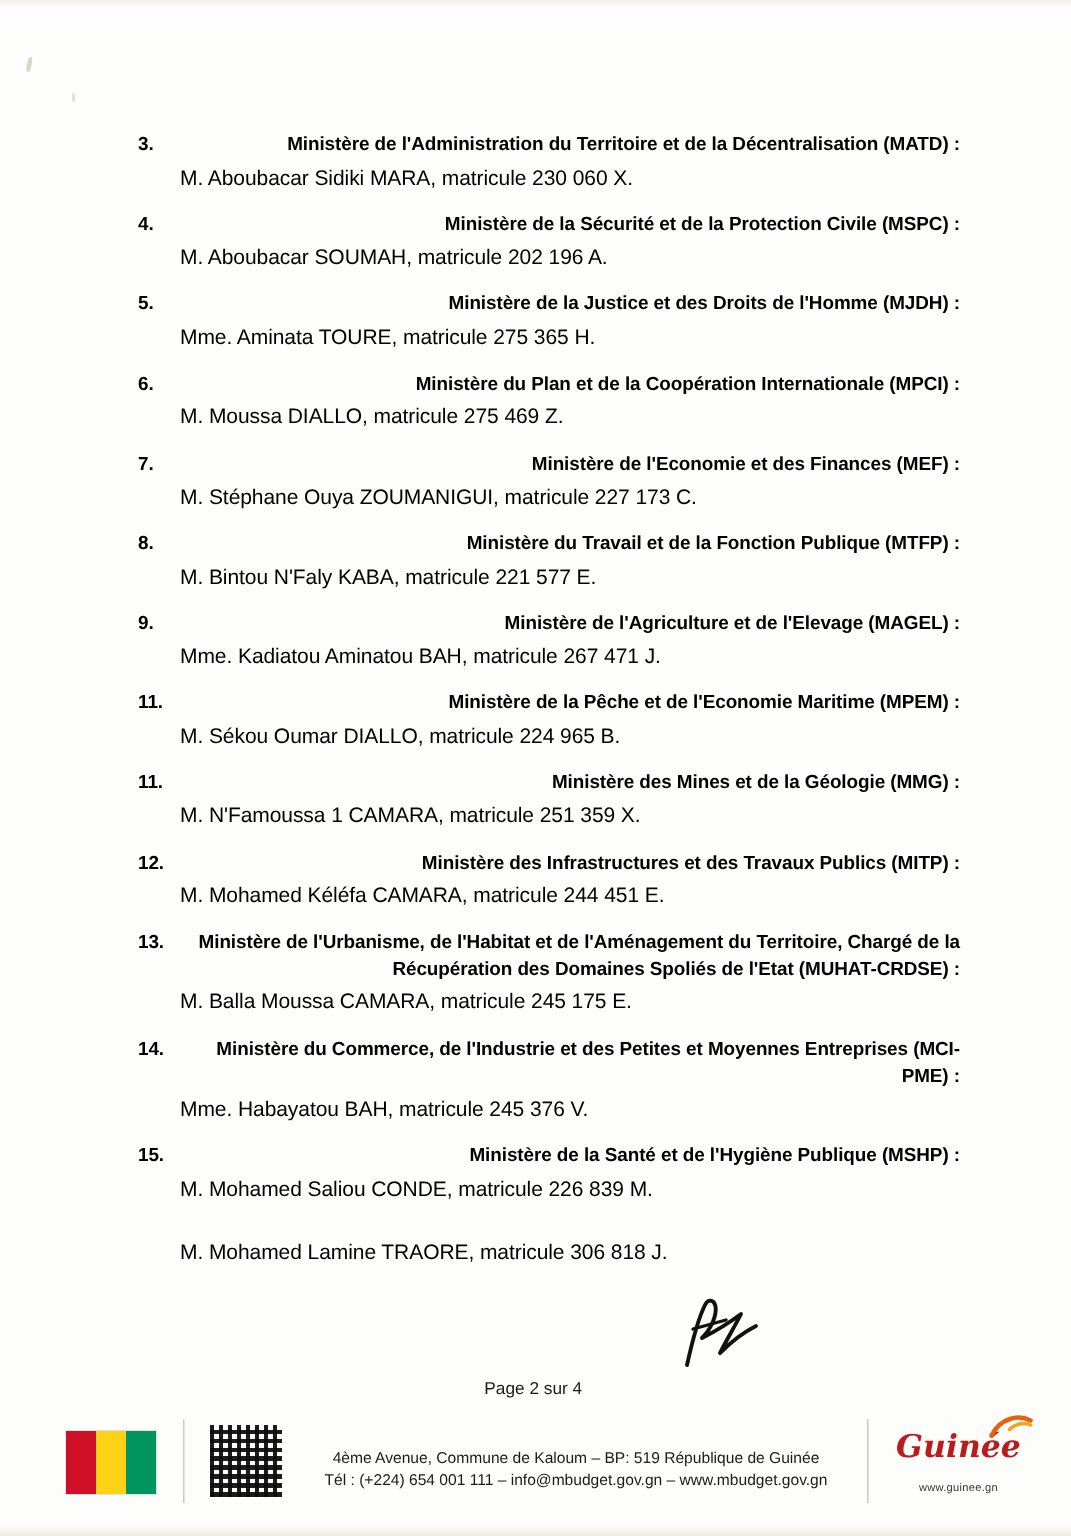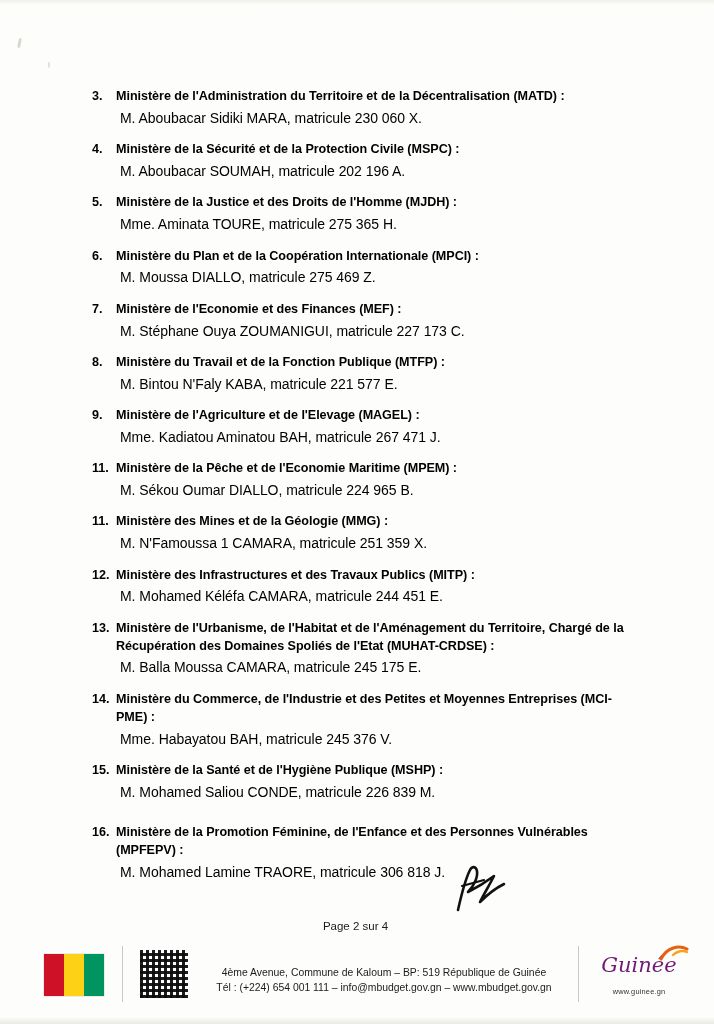--- a/index.html
+++ b/index.html
@@ -61,20 +61,21 @@
     align-items: flex-start;
   }
   .entry .num {
     display: inline-block;
     min-width: 24px;
     font-weight: bold;
     flex: 0 0 auto;
   }
   .entry .title {
     flex: 1 1 auto;
+    text-align: right;
   }
   .entry .sub {
     font-size: 14px;
     line-height: 1.45;
     margin-top: 2px;
     padding-left: 28px;
     letter-spacing: -0.05px;
   }
   .entry.gap-before {
     margin-top: 22px;
@@ -152,22 +153,22 @@
     position: absolute;
     right: 26px;
     bottom: 28px;
     width: 92px;
     text-align: center;
   }
   .brand-name {
     font-family: "DejaVu Serif", serif;
     font-size: 21px;
     font-style: italic;
-    font-weight: normal;
-    color: #701a75;
+    font-weight: bold;
+    color: #b91c1c;
     line-height: 1;
     position: relative;
     display: inline-block;
   }
   .brand-swoosh {
     position: absolute;
     right: -4px;
     top: -12px;
   }
   .brand-url {
@@ -294,24 +295,20 @@
 
     <div class="entry">
       <div class="head">
         <span class="num">15.</span>
         <span class="title">Ministère de la Santé et de l'Hygiène Publique (MSHP) :</span>
       </div>
       <div class="sub">M. Mohamed Saliou CONDE, matricule 226 839 M.</div>
     </div>
 
     <div class="entry gap-before">
-      <div class="head">
-        <span class="num">16.</span>
-        <span class="title">Ministère de la Promotion Féminine, de l'Enfance et des Personnes Vulnérables (MPFEPV) :</span>
-      </div>
       <div class="sub">M. Mohamed Lamine TRAORE, matricule 306 818 J.</div>
     </div>
 
   </div>
 
   <svg class="signature" viewBox="0 0 70 55">
     <path d="M8,48 C12,30 16,16 20,8 C22,4 26,4 27,9 C28,15 24,24 18,30 C26,26 36,20 44,14 C40,22 34,32 30,40 C36,34 46,26 54,22" fill="none" stroke="#111111" stroke-width="2.6" stroke-linecap="round" stroke-linejoin="round"></path>
     <path d="M12,24 L34,18" fill="none" stroke="#111111" stroke-width="2.2" stroke-linecap="round"></path>
   </svg>
 

